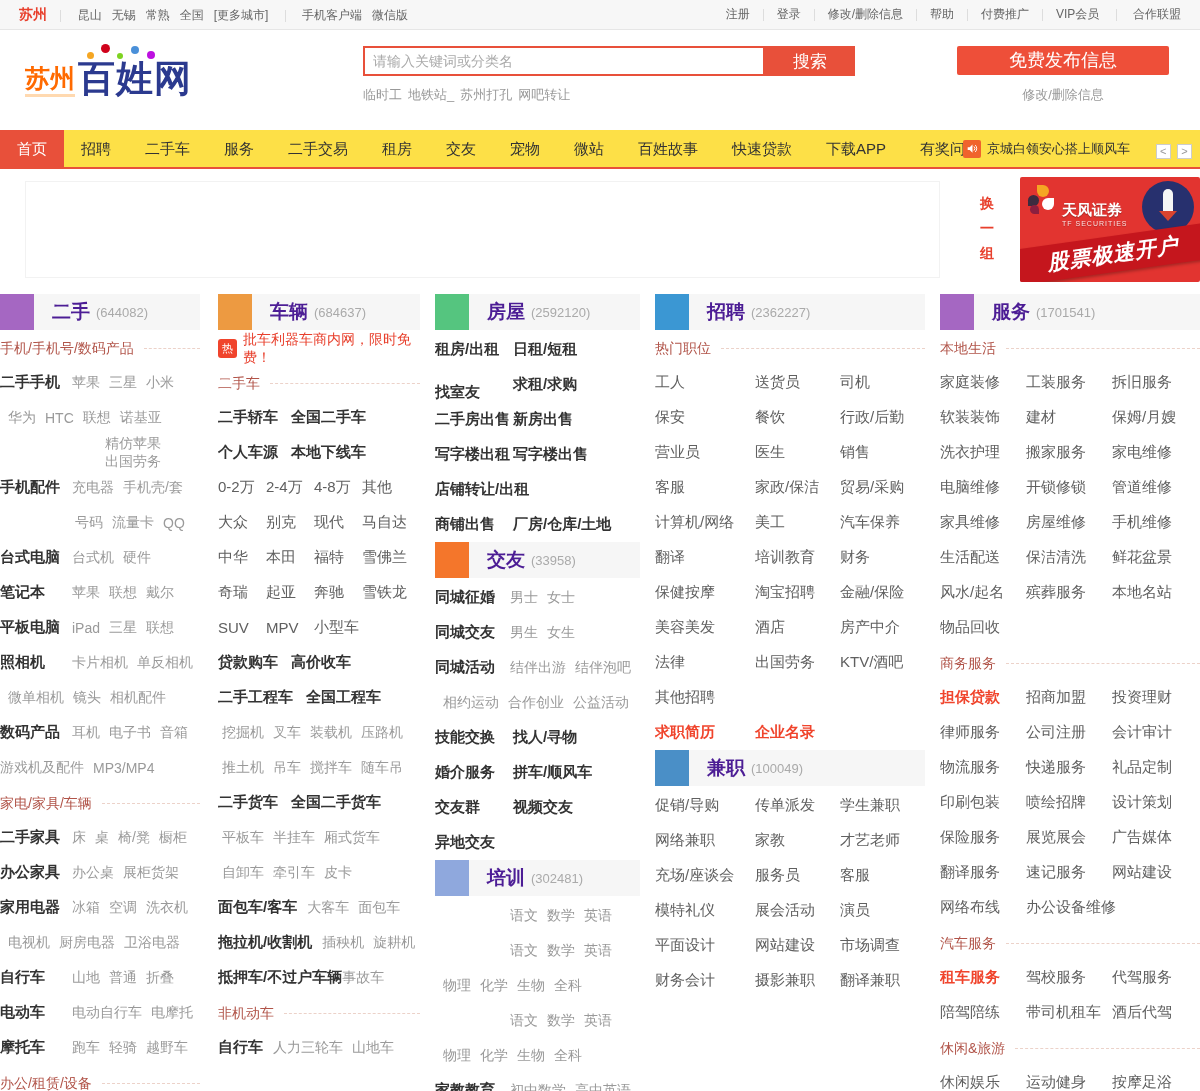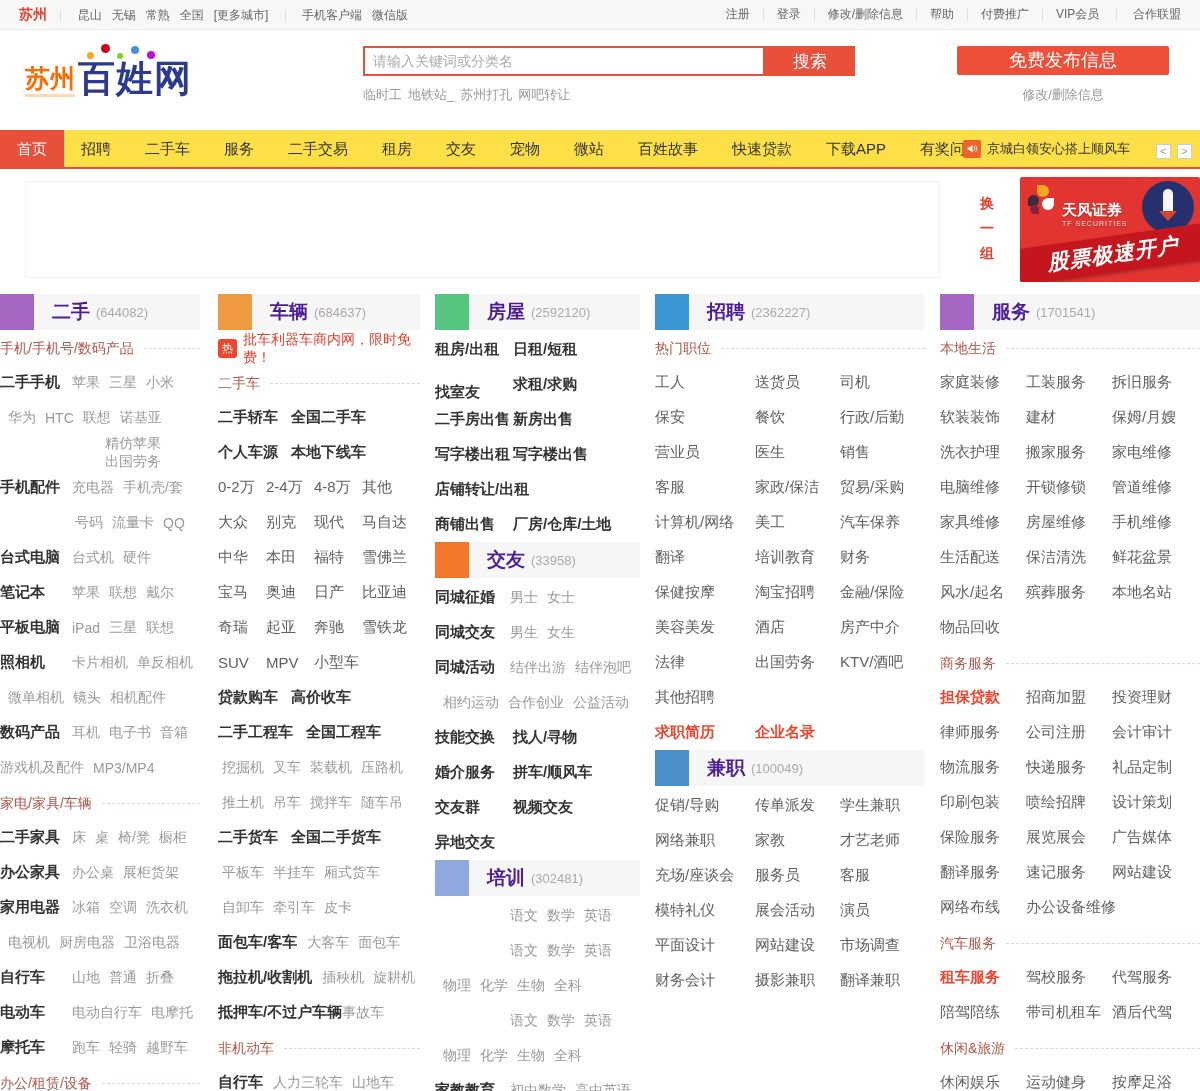--- a/index.html
+++ b/index.html
@@ -337,26 +337,20 @@
         <a class="gcell" style="width: 48px;">现代</a>
         <a class="gcell">马自达</a>
       </div>
       <div class="row grid">
         <a class="gcell" style="width: 48px;">中华</a>
         <a class="gcell" style="width: 48px;">本田</a>
         <a class="gcell" style="width: 48px;">福特</a>
         <a class="gcell">雪佛兰</a>
       </div>
       <div class="row grid">
-        <a class="gcell" style="width: 48px;">宝马</a>
-        <a class="gcell" style="width: 48px;">奥迪</a>
-        <a class="gcell" style="width: 48px;">日产</a>
-        <a class="gcell">比亚迪</a>
-      </div>
-      <div class="row grid">
         <a class="gcell" style="width: 48px;">奇瑞</a>
         <a class="gcell" style="width: 48px;">起亚</a>
         <a class="gcell" style="width: 48px;">奔驰</a>
         <a class="gcell">雪铁龙</a>
       </div>
       <div class="row grid">
         <a class="gcell" style="width: 48px;">SUV</a>
         <a class="gcell" style="width: 48px;">MPV</a>
         <a class="gcell">小型车</a>
       </div>

